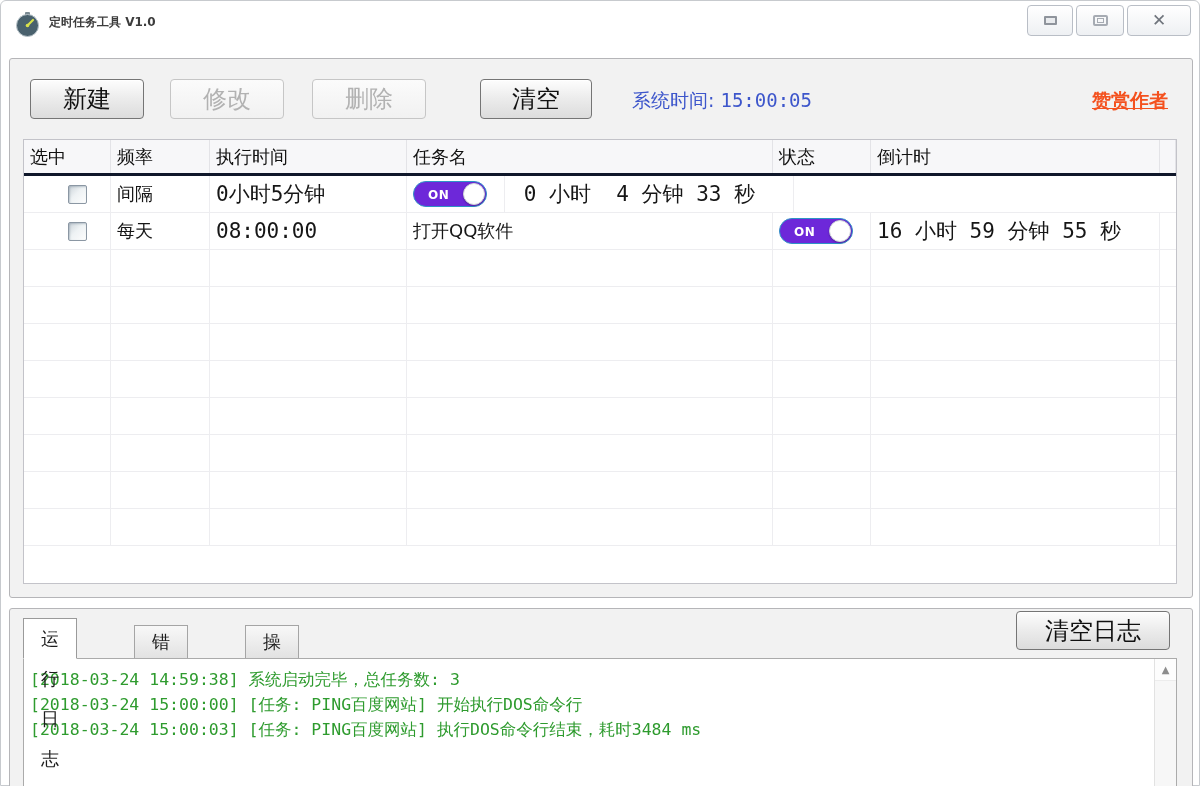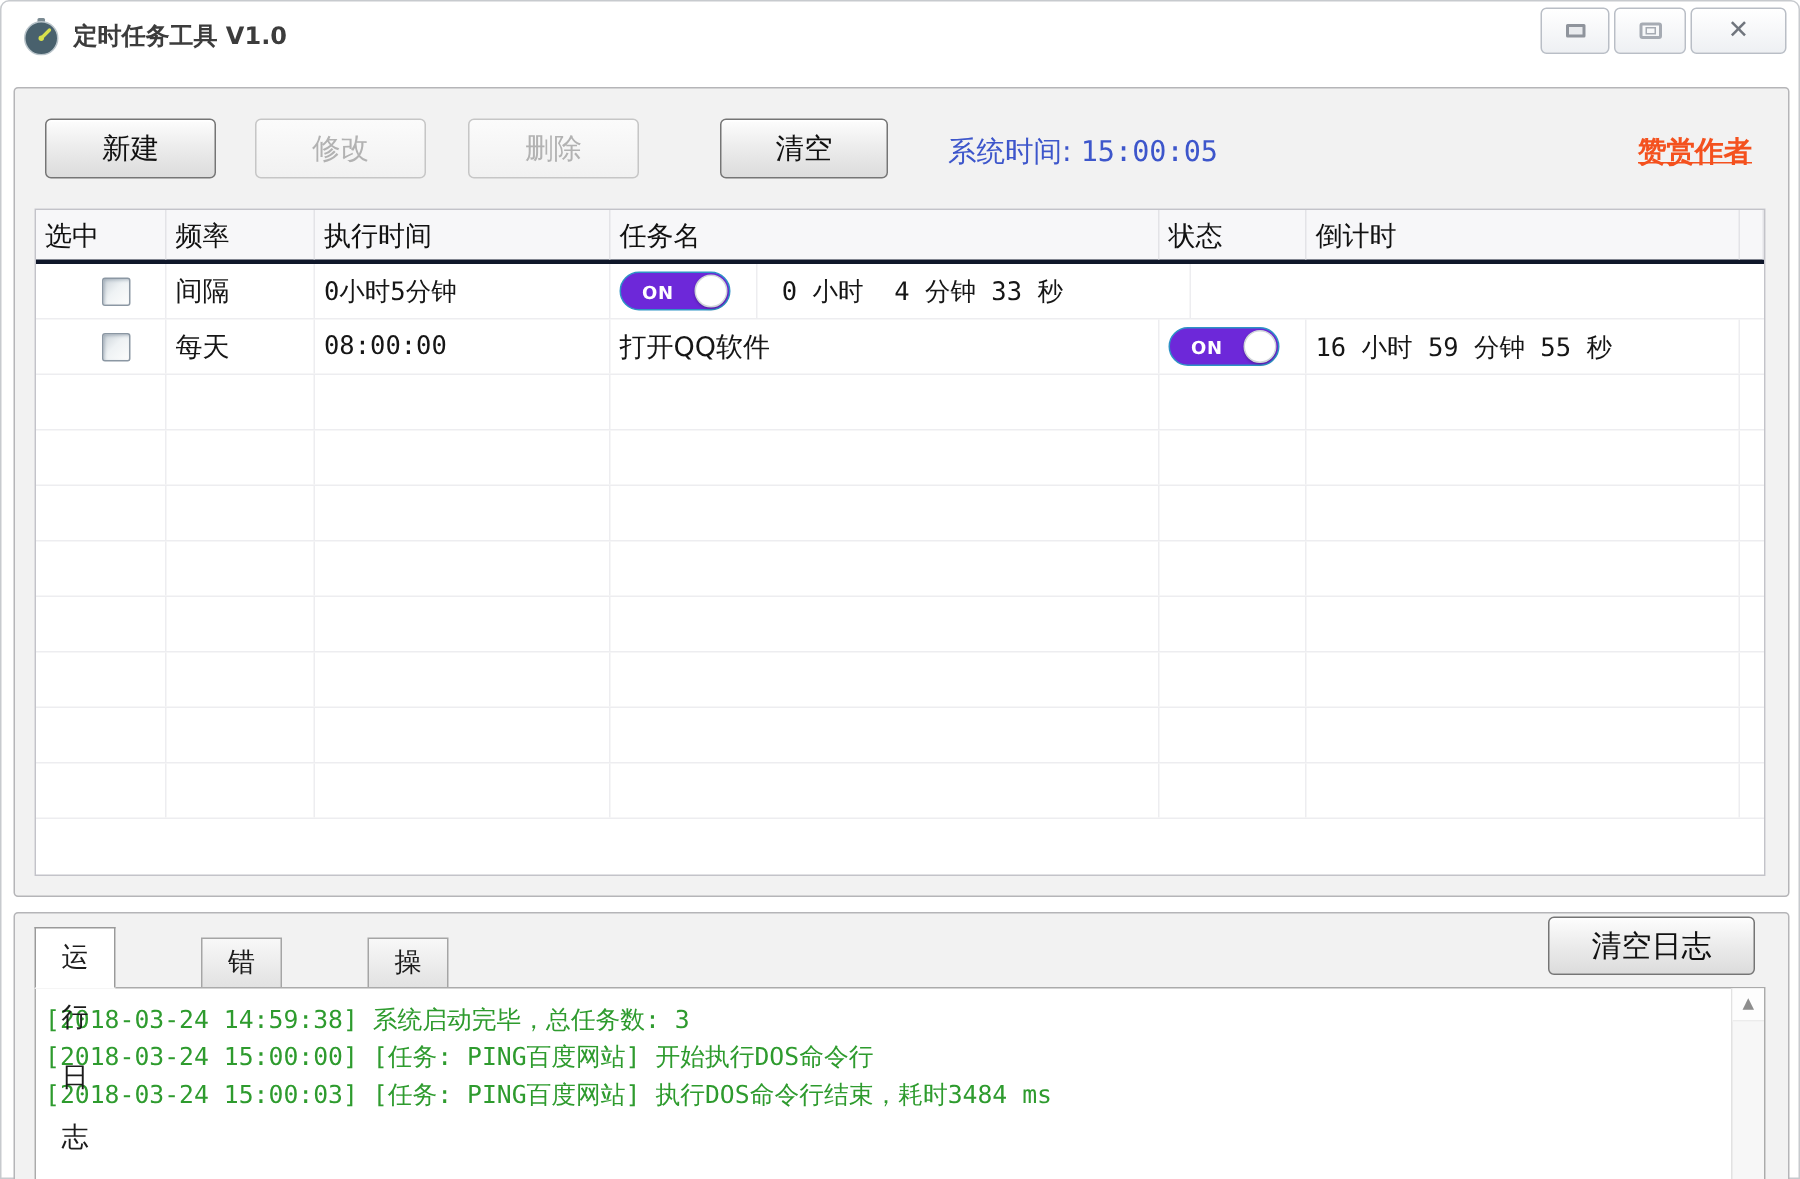--- a/index.html
+++ b/index.html
@@ -3,35 +3,35 @@
 <meta charset="utf-8">
 <style>
   html,body{margin:0;padding:0;background:#fff;}
   body{width:1200px;height:786px;overflow:hidden;position:relative;
        font-family:"DejaVu Sans","Liberation Sans",sans-serif;color:#1a1a1a;}
   .window{position:absolute;inset:0;border:1px solid #c7cace;border-radius:6px 6px 0 0;box-sizing:border-box;}
 
   
   .titlebar{position:absolute;left:0;top:0;right:0;height:52px;}
   .app-icon{position:absolute;left:14px;top:11px;width:25px;height:25px;}
-  .app-title{position:absolute;left:48px;top:13px;font-size:16px;font-weight:bold;color:#3c3c3c;}
+  .app-title{position:absolute;left:48px;top:13px;font-size:12px;font-weight:bold;color:#3c3c3c;}
   .win-controls{position:absolute;top:4px;right:8px;display:flex;gap:3px;}
   .win-btn{height:31px;border:1px solid #b9bec6;border-radius:4px;box-sizing:border-box;
            background:linear-gradient(#ffffff,#eef0f3);display:flex;align-items:center;justify-content:center;cursor:default;}
   .win-btn.min{width:46px}.win-btn.max{width:48px}.win-btn.close{width:64px}
   .glyph-min{width:13px;height:9px;border:2px solid #8f949c;border-radius:1px;box-sizing:border-box;background:#e9ebee;}
   .glyph-max{width:15px;height:11px;border:2px solid #a6abb3;border-radius:2px;box-sizing:border-box;display:flex;align-items:center;justify-content:center;}
   .glyph-max::after{content:"";width:5px;height:3px;border:1px solid #a6abb3;}
   .glyph-close{font-size:17px;font-weight:bold;color:#70757d;line-height:1;}
 
   
   .main-panel{position:absolute;left:8px;top:57px;width:1182px;height:538px;background:#f2f2f2;
               border:1px solid #b5b5b8;border-radius:3px;box-sizing:content-box;}
   .btn{position:absolute;height:40px;border:1px solid #757575;border-radius:4px;box-sizing:border-box;
-       background:linear-gradient(#fdfdfd,#ececec 48%,#dcdcdc);font-size:19px;color:#111;
+       background:linear-gradient(#fdfdfd,#ececec 48%,#dcdcdc);font-size:24px;color:#111;
        display:flex;align-items:center;justify-content:center;cursor:pointer;
        box-shadow:inset 0 1px 0 #fff;}
   .btn.disabled{border-color:#c6c6c6;background:linear-gradient(#fbfbfb,#f1f1f1);color:#b2b2b2;cursor:default;box-shadow:none;}
   .btn-new{left:20px;top:20px;width:114px;}
   .btn-modify{left:160px;top:20px;width:114px;}
   .btn-delete{left:302px;top:20px;width:114px;}
   .btn-clear{left:470px;top:20px;width:112px;}
   .systime{position:absolute;left:622px;top:29px;font-size:19px;color:#3d56cb;white-space:pre;}
   .systime .val{font-family:"DejaVu Sans Mono","Liberation Mono",monospace;}
   .donate{position:absolute;right:24px;top:29px;font-size:19px;color:#f4511e;font-weight:bold;
@@ -40,21 +40,21 @@
   
   .task-table{position:absolute;left:13px;top:80px;width:1154px;height:445px;background:#fff;
               border:1px solid #c3c3c9;box-sizing:border-box;overflow:hidden;}
   .t-row{display:flex;height:37px;border-bottom:1px solid #ededf0;box-sizing:border-box;align-items:center;}
   .t-head{height:36px;background:#f7f7f9;border-bottom:3px solid #0f172a;}
   .t-cell{height:100%;box-sizing:border-box;border-right:1px solid #ededf0;display:flex;align-items:center;
           padding-left:6px;font-size:18px;color:#161616;overflow:hidden;white-space:nowrap;}
   .t-head .t-cell{border-right:1px solid #e3e3e7;color:#111;}
   .c0{width:87px;}.c1{width:99px;}.c2{width:197px;}.c3{width:366px;}.c4{width:98px;}.c5{width:289px;}
   .c6{flex:1;border-right:none;}
-  .mono{font-family:"DejaVu Sans Mono","Liberation Mono",monospace;font-size:17px;}
+  .mono{font-family:"DejaVu Sans Mono","Liberation Mono",monospace;font-size:21px;}
   .countdown{white-space:pre;}
   .checkbox{width:17px;height:17px;margin-left:38px;border:1px solid #8b97a3;border-radius:2px;
             background:linear-gradient(135deg,#ccd3d9,#eef2f4 45%,#fdfdfd);
             box-shadow:inset 1px 1px 2px rgba(90,110,130,.35);cursor:pointer;}
   .toggle{position:relative;width:74px;height:26px;border-radius:13px;box-sizing:border-box;cursor:pointer;}
   .toggle .tg-label{position:absolute;top:6px;font-size:12px;font-weight:bold;letter-spacing:.5px;}
   .toggle .knob{position:absolute;top:1px;width:22px;height:22px;border-radius:50%;background:#fff;
                 border:1px solid #d0d5d9;box-sizing:border-box;box-shadow:0 1px 2px rgba(0,0,0,.25);}
   .toggle.on{background:#6d28d9;border:1px solid #2e93c6;}
   .toggle.on .tg-label{left:14px;color:#fff;}
@@ -63,21 +63,21 @@
   .toggle.off .tg-label{right:13px;color:#cfcfcf;}
   .toggle.off .knob{left:1px;box-shadow:0 1px 1px rgba(0,0,0,.12);}
 
   
   .log-panel{position:absolute;left:8px;top:607px;width:1182px;height:200px;background:#f2f2f2;
              border:1px solid #b5b5b8;border-radius:3px;}
   .tabs{position:absolute;left:13px;top:9px;height:41px;}
   .tab{position:absolute;bottom:0;box-sizing:border-box;padding:0 17px;font-size:18px;color:#1c1c1c;
        border:1px solid #a5a5a5;background:linear-gradient(#f8f8f8,#e2e2e2);height:34px;line-height:32px;cursor:pointer;}
   .tab.active{height:41px;line-height:40px;background:#fff;border-color:#9a9a9a;border-bottom:1px solid #fff;z-index:3;}
-  .clear-log{position:absolute;right:22px;top:2px;width:138px;height:39px;font-size:20px;}
+  .clear-log{position:absolute;right:22px;top:2px;width:154px;height:39px;font-size:24px;}
   .log-box{position:absolute;left:13px;top:49px;width:1154px;height:160px;background:#fff;
            border:1px solid #ababab;box-sizing:border-box;z-index:1;}
   .log-lines{position:absolute;left:0;top:0;right:22px;bottom:0;padding:8px 6px;
              font-family:"DejaVu Sans Mono","Liberation Mono",monospace;font-size:16.5px;
              line-height:25px;color:#2e9b2e;white-space:pre;overflow:hidden;}
   .log-scroll{position:absolute;right:0;top:0;bottom:0;width:21px;background:#f7f7f7;border-left:1px solid #e2e2e2;}
   .scroll-up{height:21px;display:flex;align-items:center;justify-content:center;font-size:10px;color:#8d8d8d;
              background:#fdfdfd;border-bottom:1px solid #ececec;cursor:pointer;}
 </style>
 </head>

